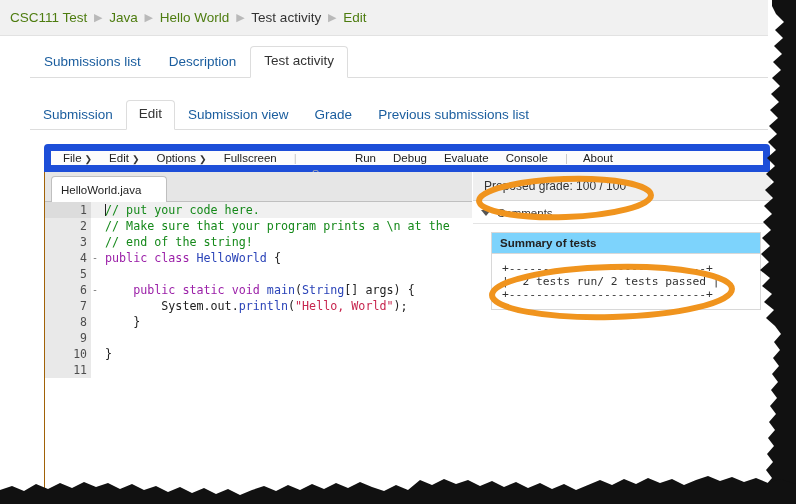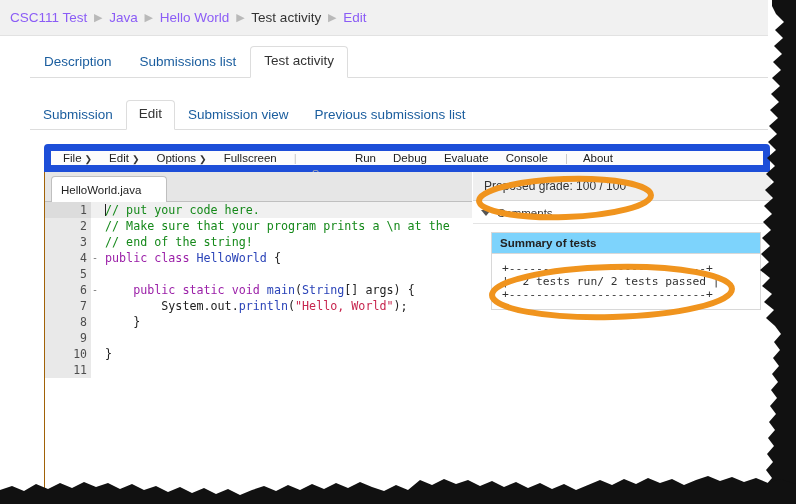--- a/index.html
+++ b/index.html
@@ -29,21 +29,21 @@
     height: 36px;
     background: #f1f1f1;
     border-bottom: 1px solid #e2e2e2;
     display: flex;
     align-items: center;
     padding-left: 10px;
     box-sizing: border-box;
   }
   .crumb {
     font-size: 13.5px;
-    color: #8b5cf6;
+    color: #4d7c0f;
     white-space: nowrap;
   }
   .crumb.current {
     color: #333333;
   }
   .crumb-sep {
     width: 22px;
     text-align: center;
     color: #b9b9b9;
     font-size: 11px;
@@ -352,29 +352,30 @@
     <span class="crumb">Java</span>
     <span class="crumb-sep">▶</span>
     <span class="crumb">Hello World</span>
     <span class="crumb-sep">▶</span>
     <span class="crumb current">Test activity</span>
     <span class="crumb-sep">▶</span>
     <span class="crumb">Edit</span>
   </div>
 
   <div class="tabs-primary">
+    <div class="tab">Submissions list</div>
     <div class="tab">Description</div>
-    <div class="tab">Submissions list</div>
     <div class="tab active">Test activity</div>
   </div>
 
   <div class="tabs-secondary">
     <div class="tab">Submission</div>
     <div class="tab active">Edit</div>
     <div class="tab">Submission view</div>
+    <div class="tab">Grade</div>
     <div class="tab">Previous submissions list</div>
   </div>
 
   <div class="editor-app">
 
     <div class="menubar" id="menubar">
         <span class="menu-item">File<span class="menu-caret">❯</span></span>
         <span class="menu-item">Edit<span class="menu-caret">❯</span></span>
         <span class="menu-item">Options<span class="menu-caret">❯</span></span>
         <span class="menu-item">Fullscreen</span>

